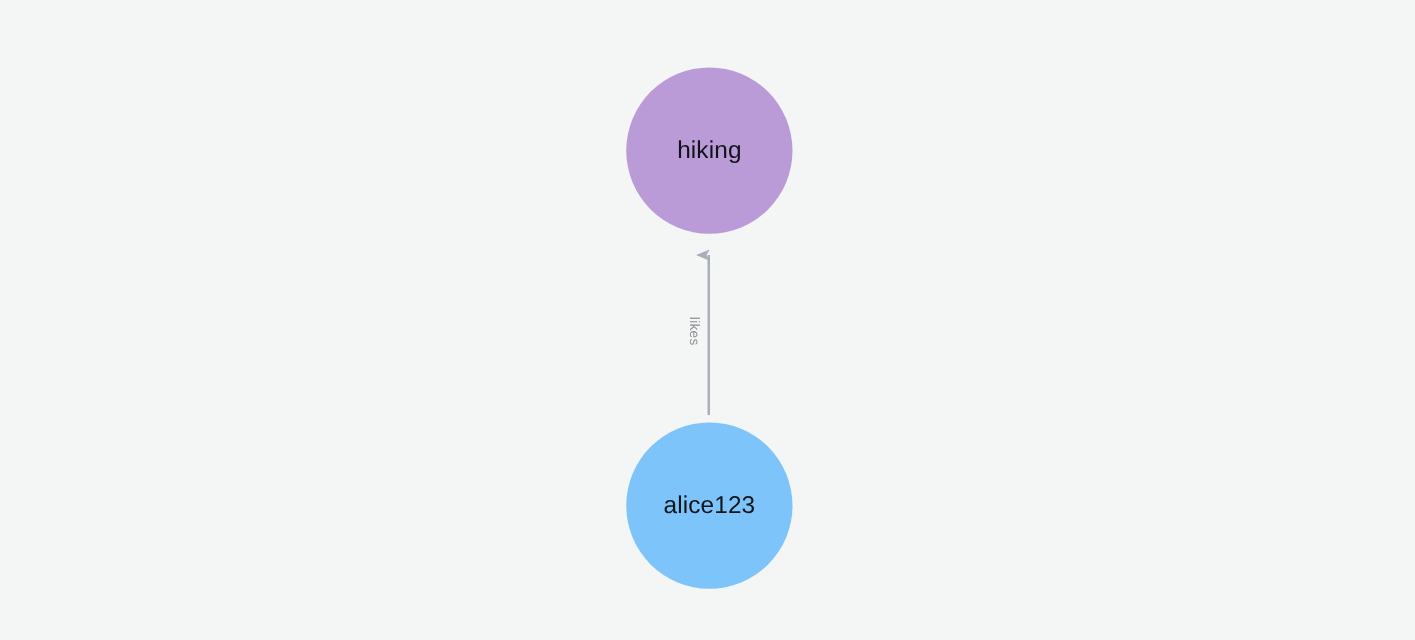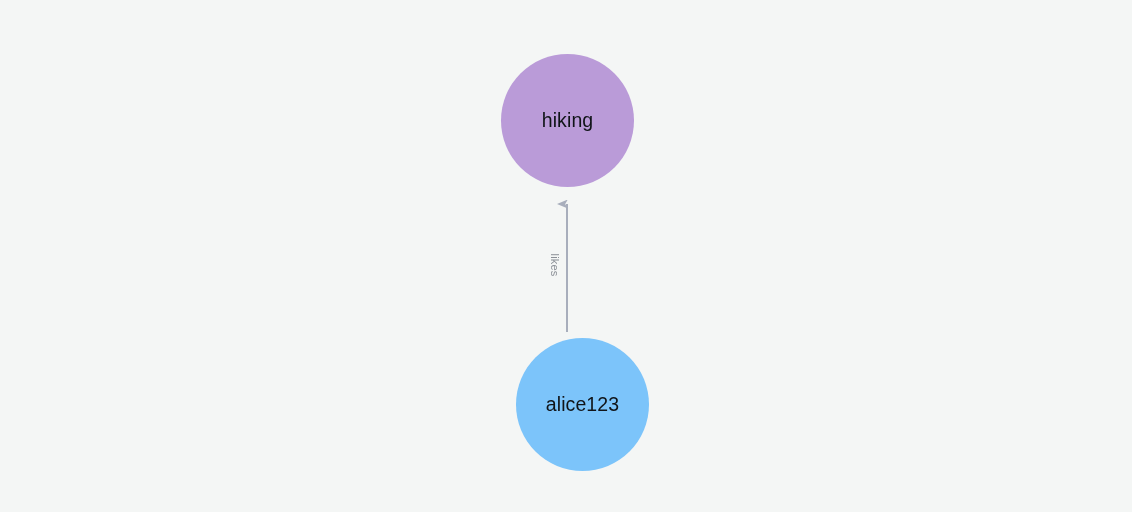--- a/index.html
+++ b/index.html
@@ -45,21 +45,21 @@
     user-select: none;
   }
   #node-hiking {
     left: 501px;
     top: 54px;
     width: 133px;
     height: 133px;
     background: #ba9bd8;
   }
   #node-alice123 {
-    left: 516px;
+    left: 501px;
     top: 338px;
     width: 133px;
     height: 133px;
     background: #7cc4fa;
   }
   .edge-label {
     position: absolute;
     left: 538px;
     top: 245px;
     width: 34px;

